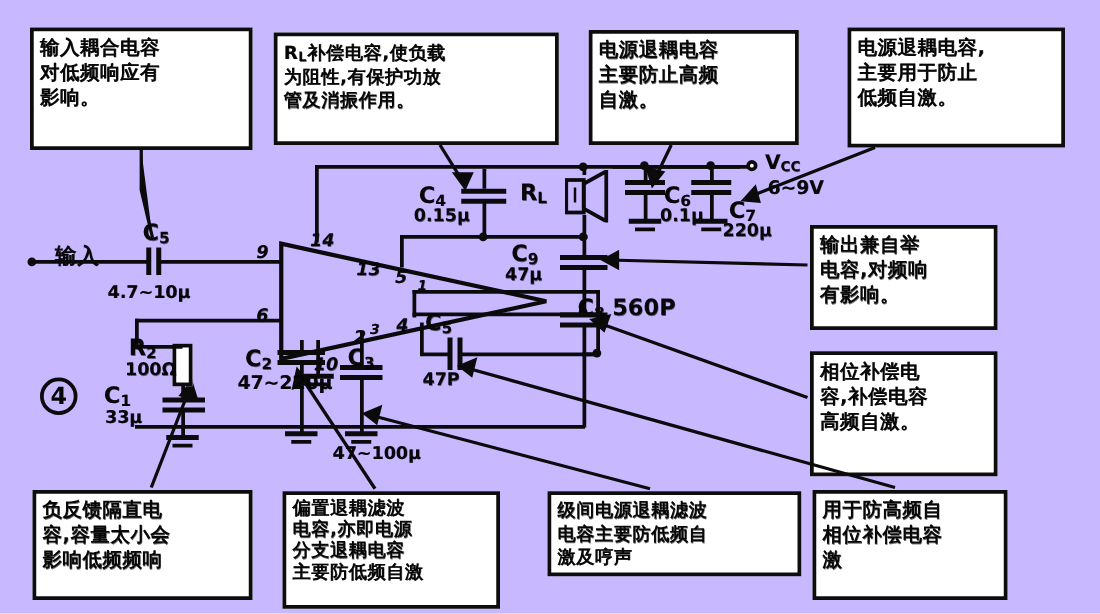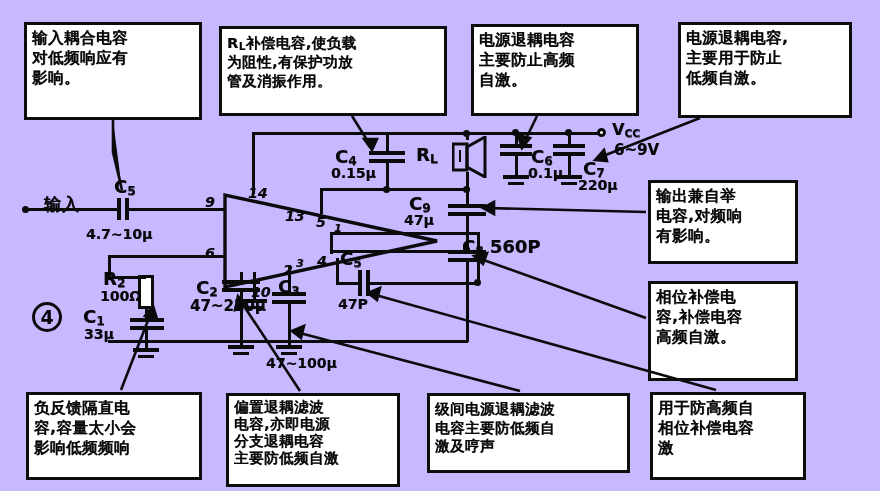--- a/index.html
+++ b/index.html
@@ -126,21 +126,21 @@
     <span class="ln">影响低频频响</span>
   </div>
 
   <div class="note sz14" style="left:226px;top:393px;width:174px;height:94px;padding-top:3px;line-height:1.18;">
     <span class="ln">偏置退耦滤波</span>
     <span class="ln">电容,亦即电源</span>
     <span class="ln">分支退耦电容</span>
     <span class="ln">主要防低频自激</span>
   </div>
 
-  <div class="note sz14" style="left:427px;top:393px;width:203px;height:80px;">
+  <div class="note sz14" style="left:438px;top:393px;width:203px;height:68px;">
     <span class="ln">级间电源退耦滤波</span>
     <span class="ln">电容主要防低频自</span>
     <span class="ln">激及哼声</span>
   </div>
 
   <div class="note sz15" style="left:650px;top:392px;width:156px;height:88px;">
     <span class="ln">用于防高频自</span>
     <span class="ln">相位补偿电容</span>
     <span class="ln">激</span>
   </div>

